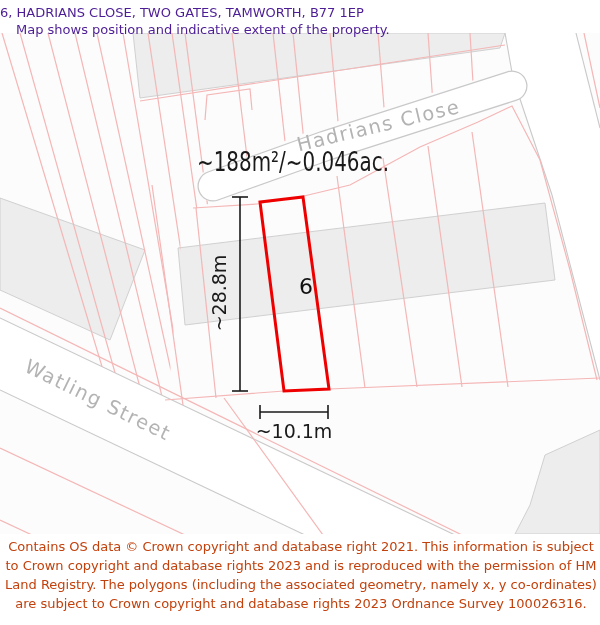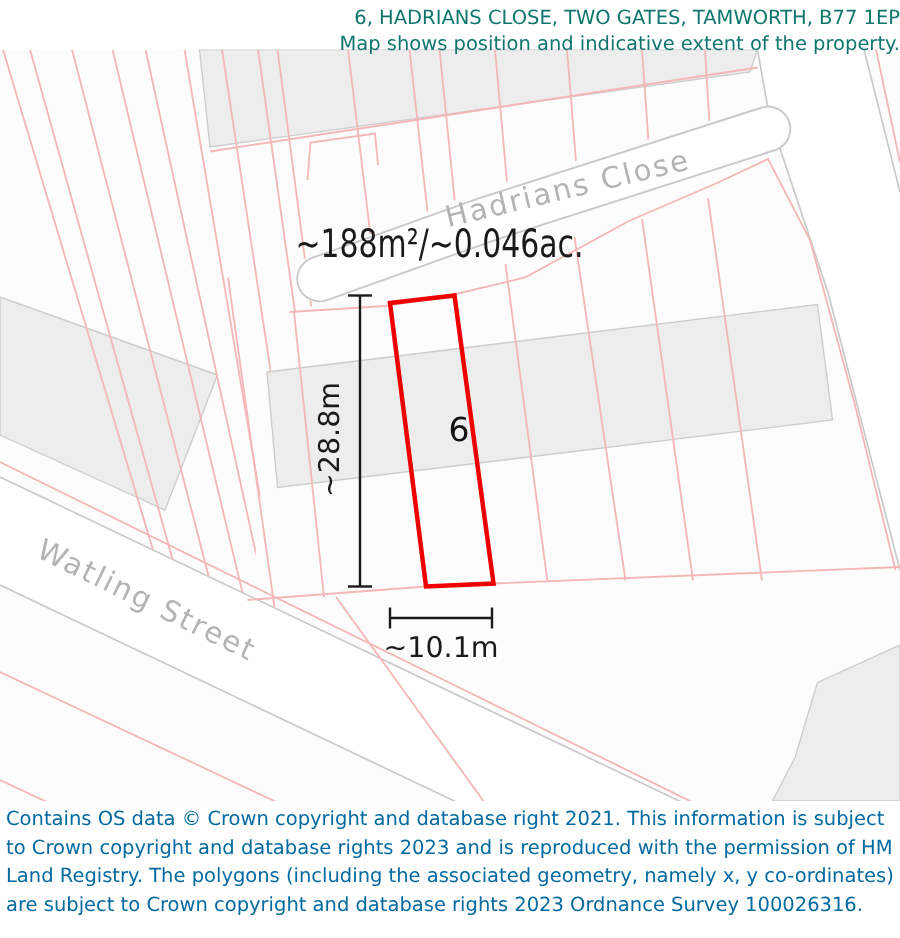--- a/index.html
+++ b/index.html
@@ -3,30 +3,30 @@
 <meta charset="utf-8">
 <style>
   html,body{margin:0;padding:0;}
   body{
     width:600px;height:625px;position:relative;overflow:hidden;
     background:#ffffff;
     font-family:"DejaVu Sans","Liberation Sans",sans-serif;
     -webkit-font-smoothing:antialiased;
   }
   .hdr{
-    position:absolute;top:4px;left:0;width:600px;text-align:right;
-    color:#0f766e;z-index:3;
+    position:absolute;top:4px;left:0;width:600px;text-align:left;
+    color:#4c1d95;z-index:3;
   }
   .hdr .t1{font-size:13px;line-height:17px;}
   .hdr .t2{font-size:13px;line-height:17px;padding-left:16px;}
   svg.map{position:absolute;top:0;left:0;z-index:1;}
   svg text{font-family:"DejaVu Sans","Liberation Sans",sans-serif;}
   .ftr{
     position:absolute;left:4px;right:2px;top:537px;z-index:3;
-    color:#0369a1;font-size:13px;line-height:19px;text-align:left;
+    color:#c2410c;font-size:13px;line-height:19px;text-align:center;
   }
 </style>
 </head>
 <body>
 
 <header class="hdr">
   <div class="t1">6, HADRIANS CLOSE, TWO GATES, TAMWORTH, B77 1EP</div>
   <div class="t2">Map shows position and indicative extent of the property.</div>
 </header>
 

